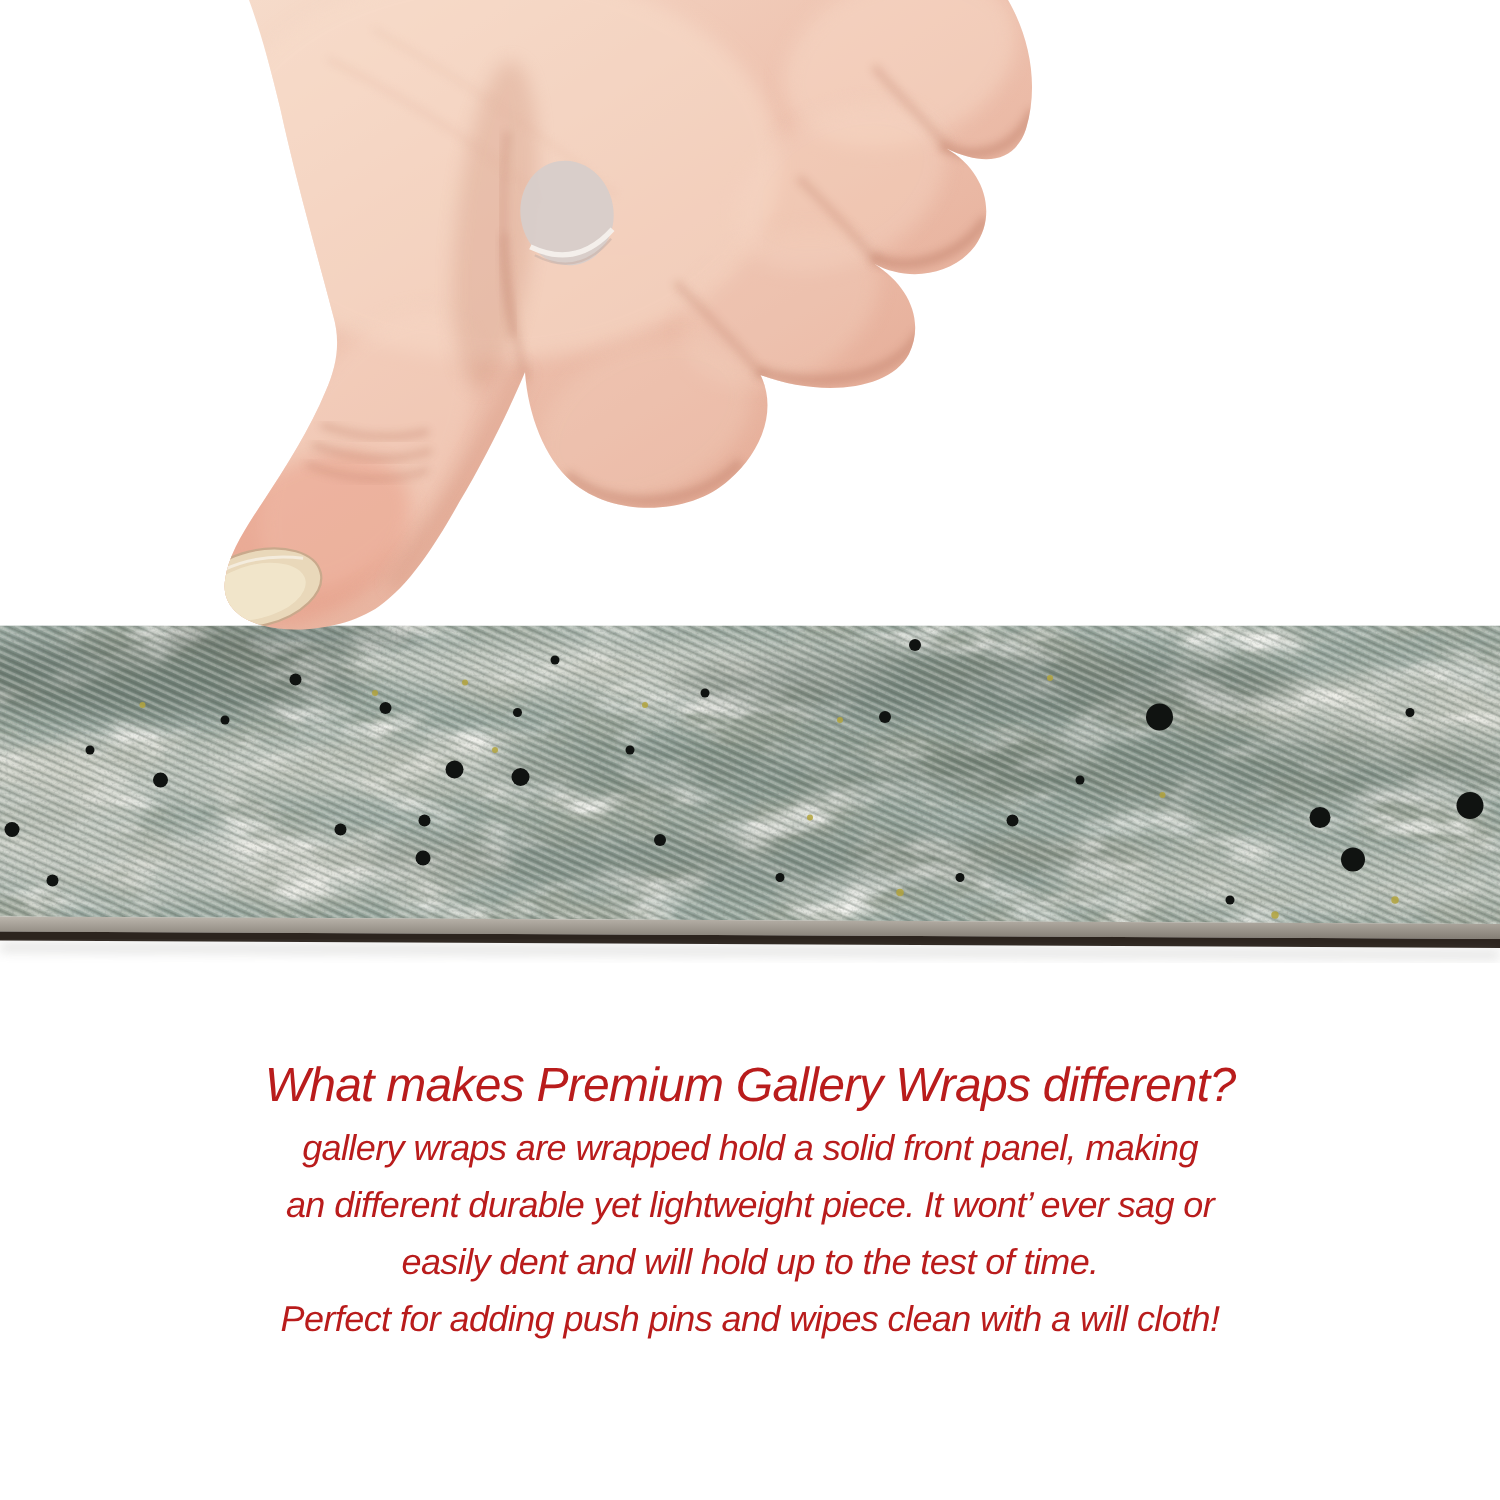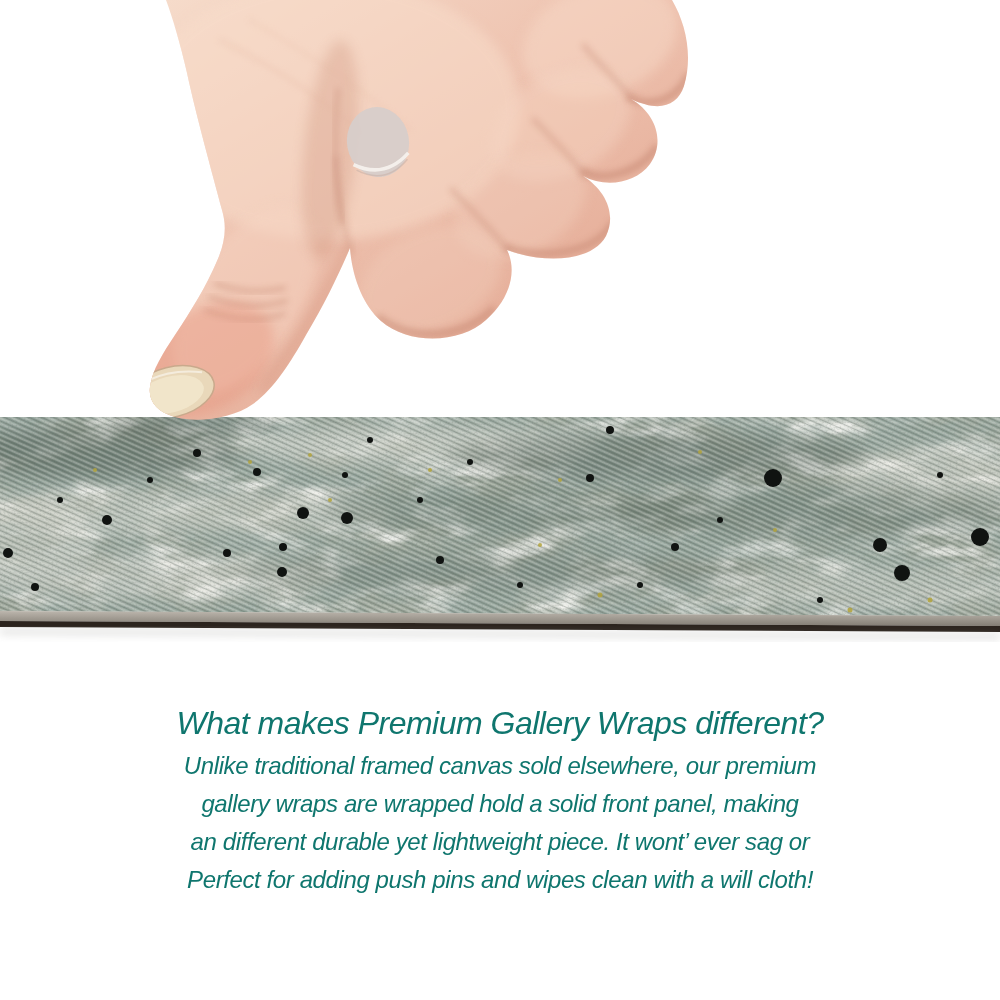--- a/index.html
+++ b/index.html
@@ -4,21 +4,21 @@
 <style>
   html,body{margin:0;padding:0;background:#ffffff;}
   .page{
     position:relative;width:1000px;height:1000px;background:#ffffff;
     overflow:hidden;font-family:"Liberation Sans",sans-serif;
   }
   .hand-svg{position:absolute;left:0;top:0;width:1000px;height:424px;z-index:3;}
   .strip-svg{position:absolute;left:0;top:417px;width:1000px;height:230px;z-index:2;}
   .copy-block{
     position:absolute;left:0;top:701px;width:1000px;z-index:4;
-    text-align:center;color:#0f766e;font-style:italic;
+    text-align:center;color:#b91c1c;font-style:italic;
   }
   .copy-heading{
     margin:0 0 2px 0;font-size:32px;line-height:44px;font-weight:500;
     letter-spacing:-0.5px;
   }
   .copy-line{
     font-size:24px;line-height:38px;font-weight:400;letter-spacing:-0.4px;
   }
 </style>
 </head>
@@ -191,19 +191,19 @@
       <g transform="rotate(-14 172 392)">
         <ellipse cx="172" cy="392" rx="43" ry="25" fill="#e9d8ba" stroke="#c9a98c" stroke-width="1.5"></ellipse>
         <ellipse cx="170" cy="394" rx="34" ry="18" fill="#f2e7cc" opacity="0.85"></ellipse>
         <path d="M136,380 Q168,366 206,380" stroke="#ffffff" stroke-width="2" fill="none" opacity="0.5"></path>
       </g>
     </g>
   </svg>
 
   <div class="copy-block">
     <h1 class="copy-heading">What makes Premium Gallery Wraps different?</h1>
-    <div class="copy-line">Unlike traditional framed canvas sold elsewhere, our premium</div>
     <div class="copy-line">gallery wraps are wrapped hold a solid front panel, making</div>
     <div class="copy-line">an different durable yet lightweight piece. It wont’ ever sag or</div>
+    <div class="copy-line">easily dent and will hold up to the test of time.</div>
     <div class="copy-line">Perfect for adding push pins and wipes clean with a will cloth!</div>
   </div>
 
 </div>
 
 </body></html>

